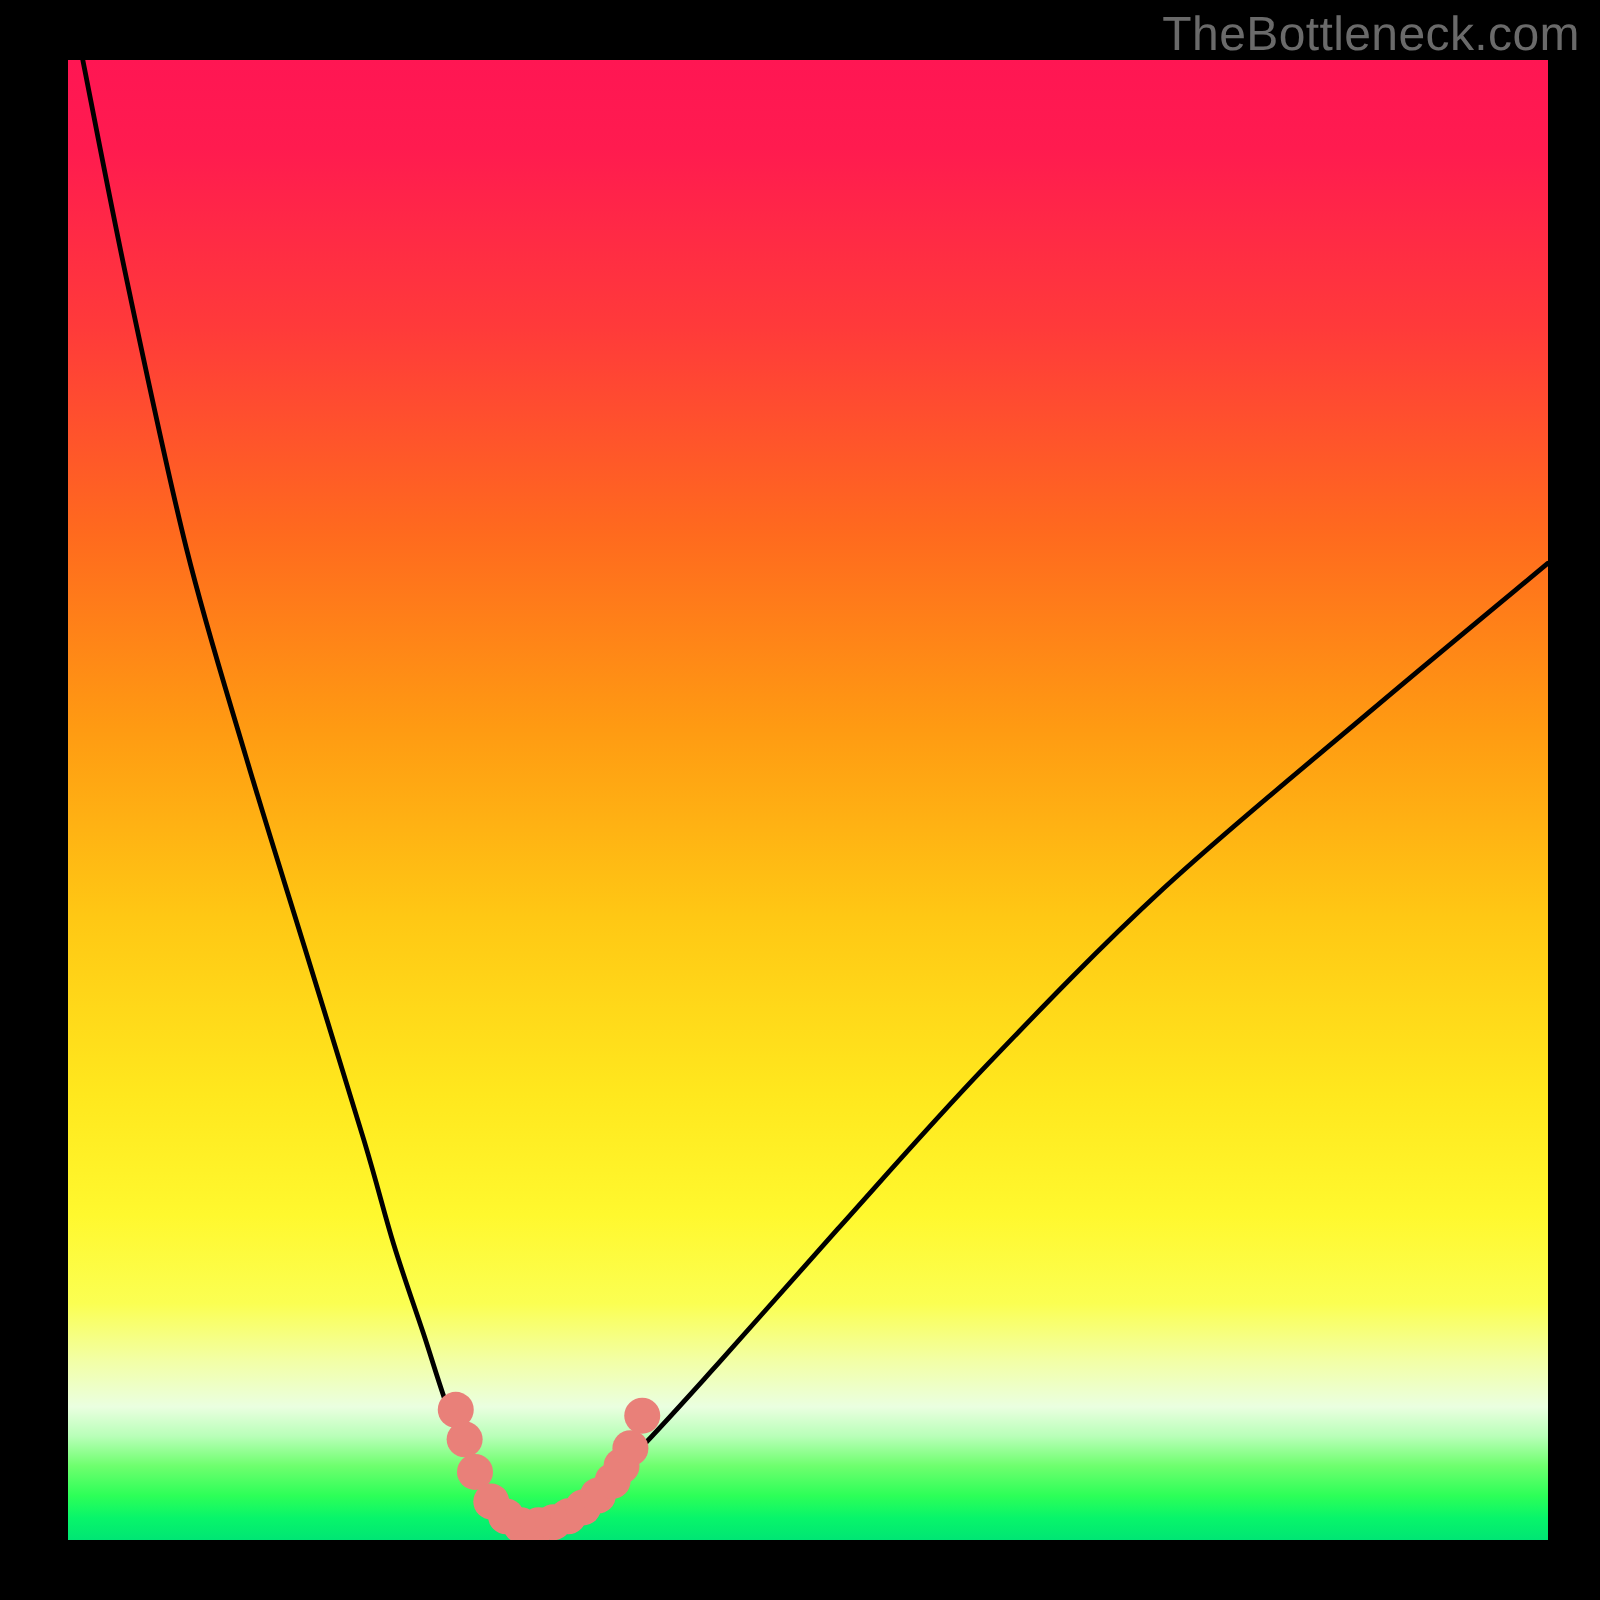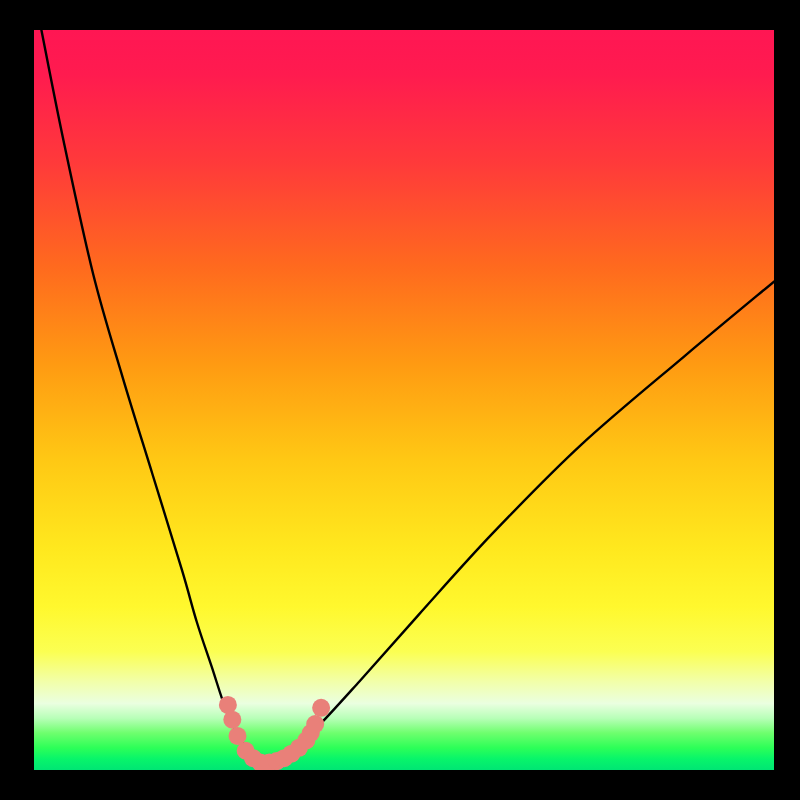--- a/index.html
+++ b/index.html
@@ -69,20 +69,21 @@
     inset: 0;
     width: 100%;
     height: 100%;
     z-index: 6;
   }
 </style>
 </head>
 <body>
 
 <div class="frame">
+  <div class="watermark">TheBottleneck.com</div>
 
   <div class="plot">
     <div class="gradient"></div>
 
     <svg class="curve" viewBox="0 0 740 740" preserveAspectRatio="none">
       <path id="curve-path" fill="none" stroke="#000000" stroke-width="2.4" stroke-linecap="round" stroke-linejoin="round" d="M 7.4 0 C 11.100000000000001 18.5, 20.96666666666667 70.30000000000001, 29.6 111 C 38.233333333333334 151.7, 49.333333333333336 204.73333333333332, 59.2 244.2 C 69.06666666666666 283.66666666666663, 78.93333333333334 314.49999999999994, 88.8 347.79999999999995 C 98.66666666666666 381.09999999999997, 108.53333333333333 411.93333333333334, 118.4 444 C 128.26666666666668 476.06666666666666, 140.6 515.5333333333334, 148 540.2 C 155.4 564.8666666666667, 157.86666666666667 575.9666666666667, 162.8 592 C 167.73333333333335 608.0333333333333, 172.66666666666666 621.6, 177.6 636.4 C 182.53333333333333 651.1999999999999, 187.46666666666667 668.4666666666666, 192.4 680.8 C 197.33333333333334 693.1333333333333, 202.88333333333335 703, 207.20000000000002 710.4 C 211.51666666666668 717.8, 214.6 721.5, 218.29999999999998 725.2 C 221.99999999999997 728.9000000000001, 225.7 731.6133333333333, 229.4 732.6 C 233.10000000000002 733.5866666666667, 236.8 732.3533333333334, 240.5 731.12 C 244.2 729.8866666666667, 244.8166666666667 730.5033333333333, 251.60000000000002 725.2 C 258.3833333333333 719.8966666666668, 268.8666666666667 711.6333333333333, 281.2 699.3 C 293.5333333333333 686.9666666666666, 308.33333333333337 670.3166666666667, 325.6 651.2 C 342.8666666666667 632.0833333333334, 362.6 609.2666666666667, 384.8 584.6 C 407 559.9333333333334, 431.6666666666667 531.5666666666666, 458.8 503.2 C 485.93333333333334 474.8333333333333, 515.5333333333333 444, 547.6 414.4 C 579.6666666666667 384.79999999999995, 619.1333333333334 352.7333333333333, 651.2 325.59999999999997 C 683.2666666666667 298.46666666666664, 725.2 263.9333333333333, 740 251.59999999999997"></path>
     </svg>
 
     <svg class="markers" viewBox="0 0 740 740" preserveAspectRatio="none">
       <g id="marker-group">

